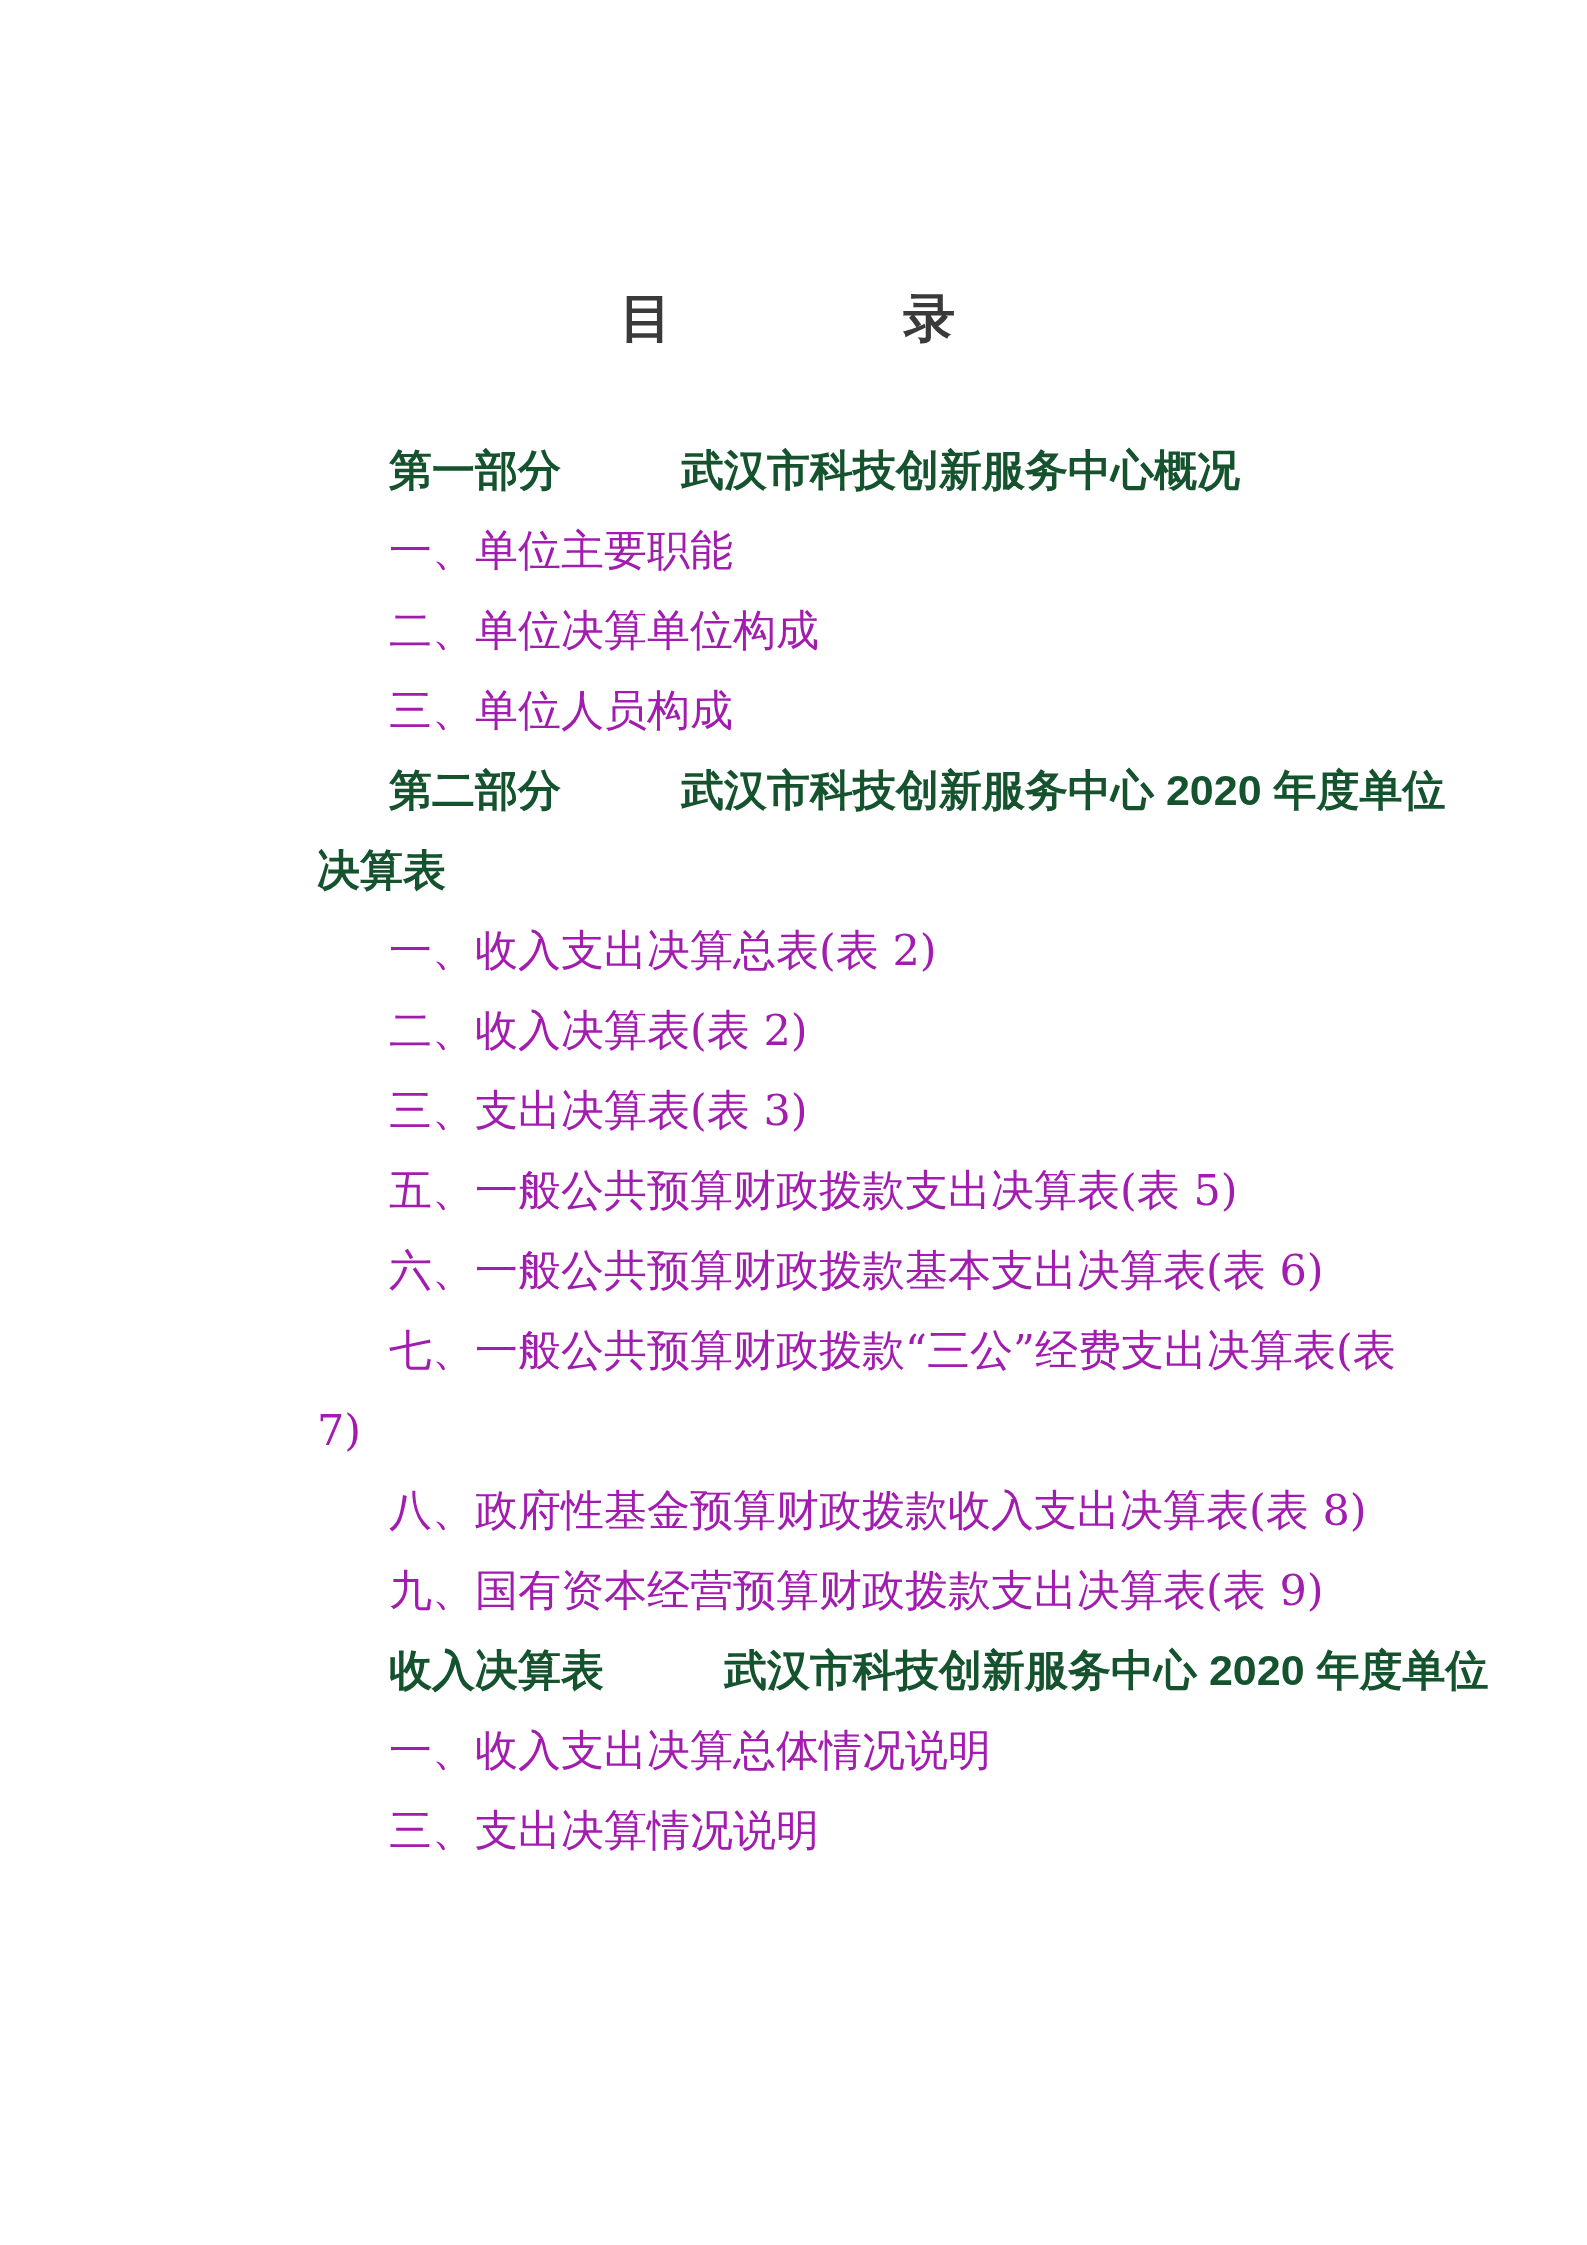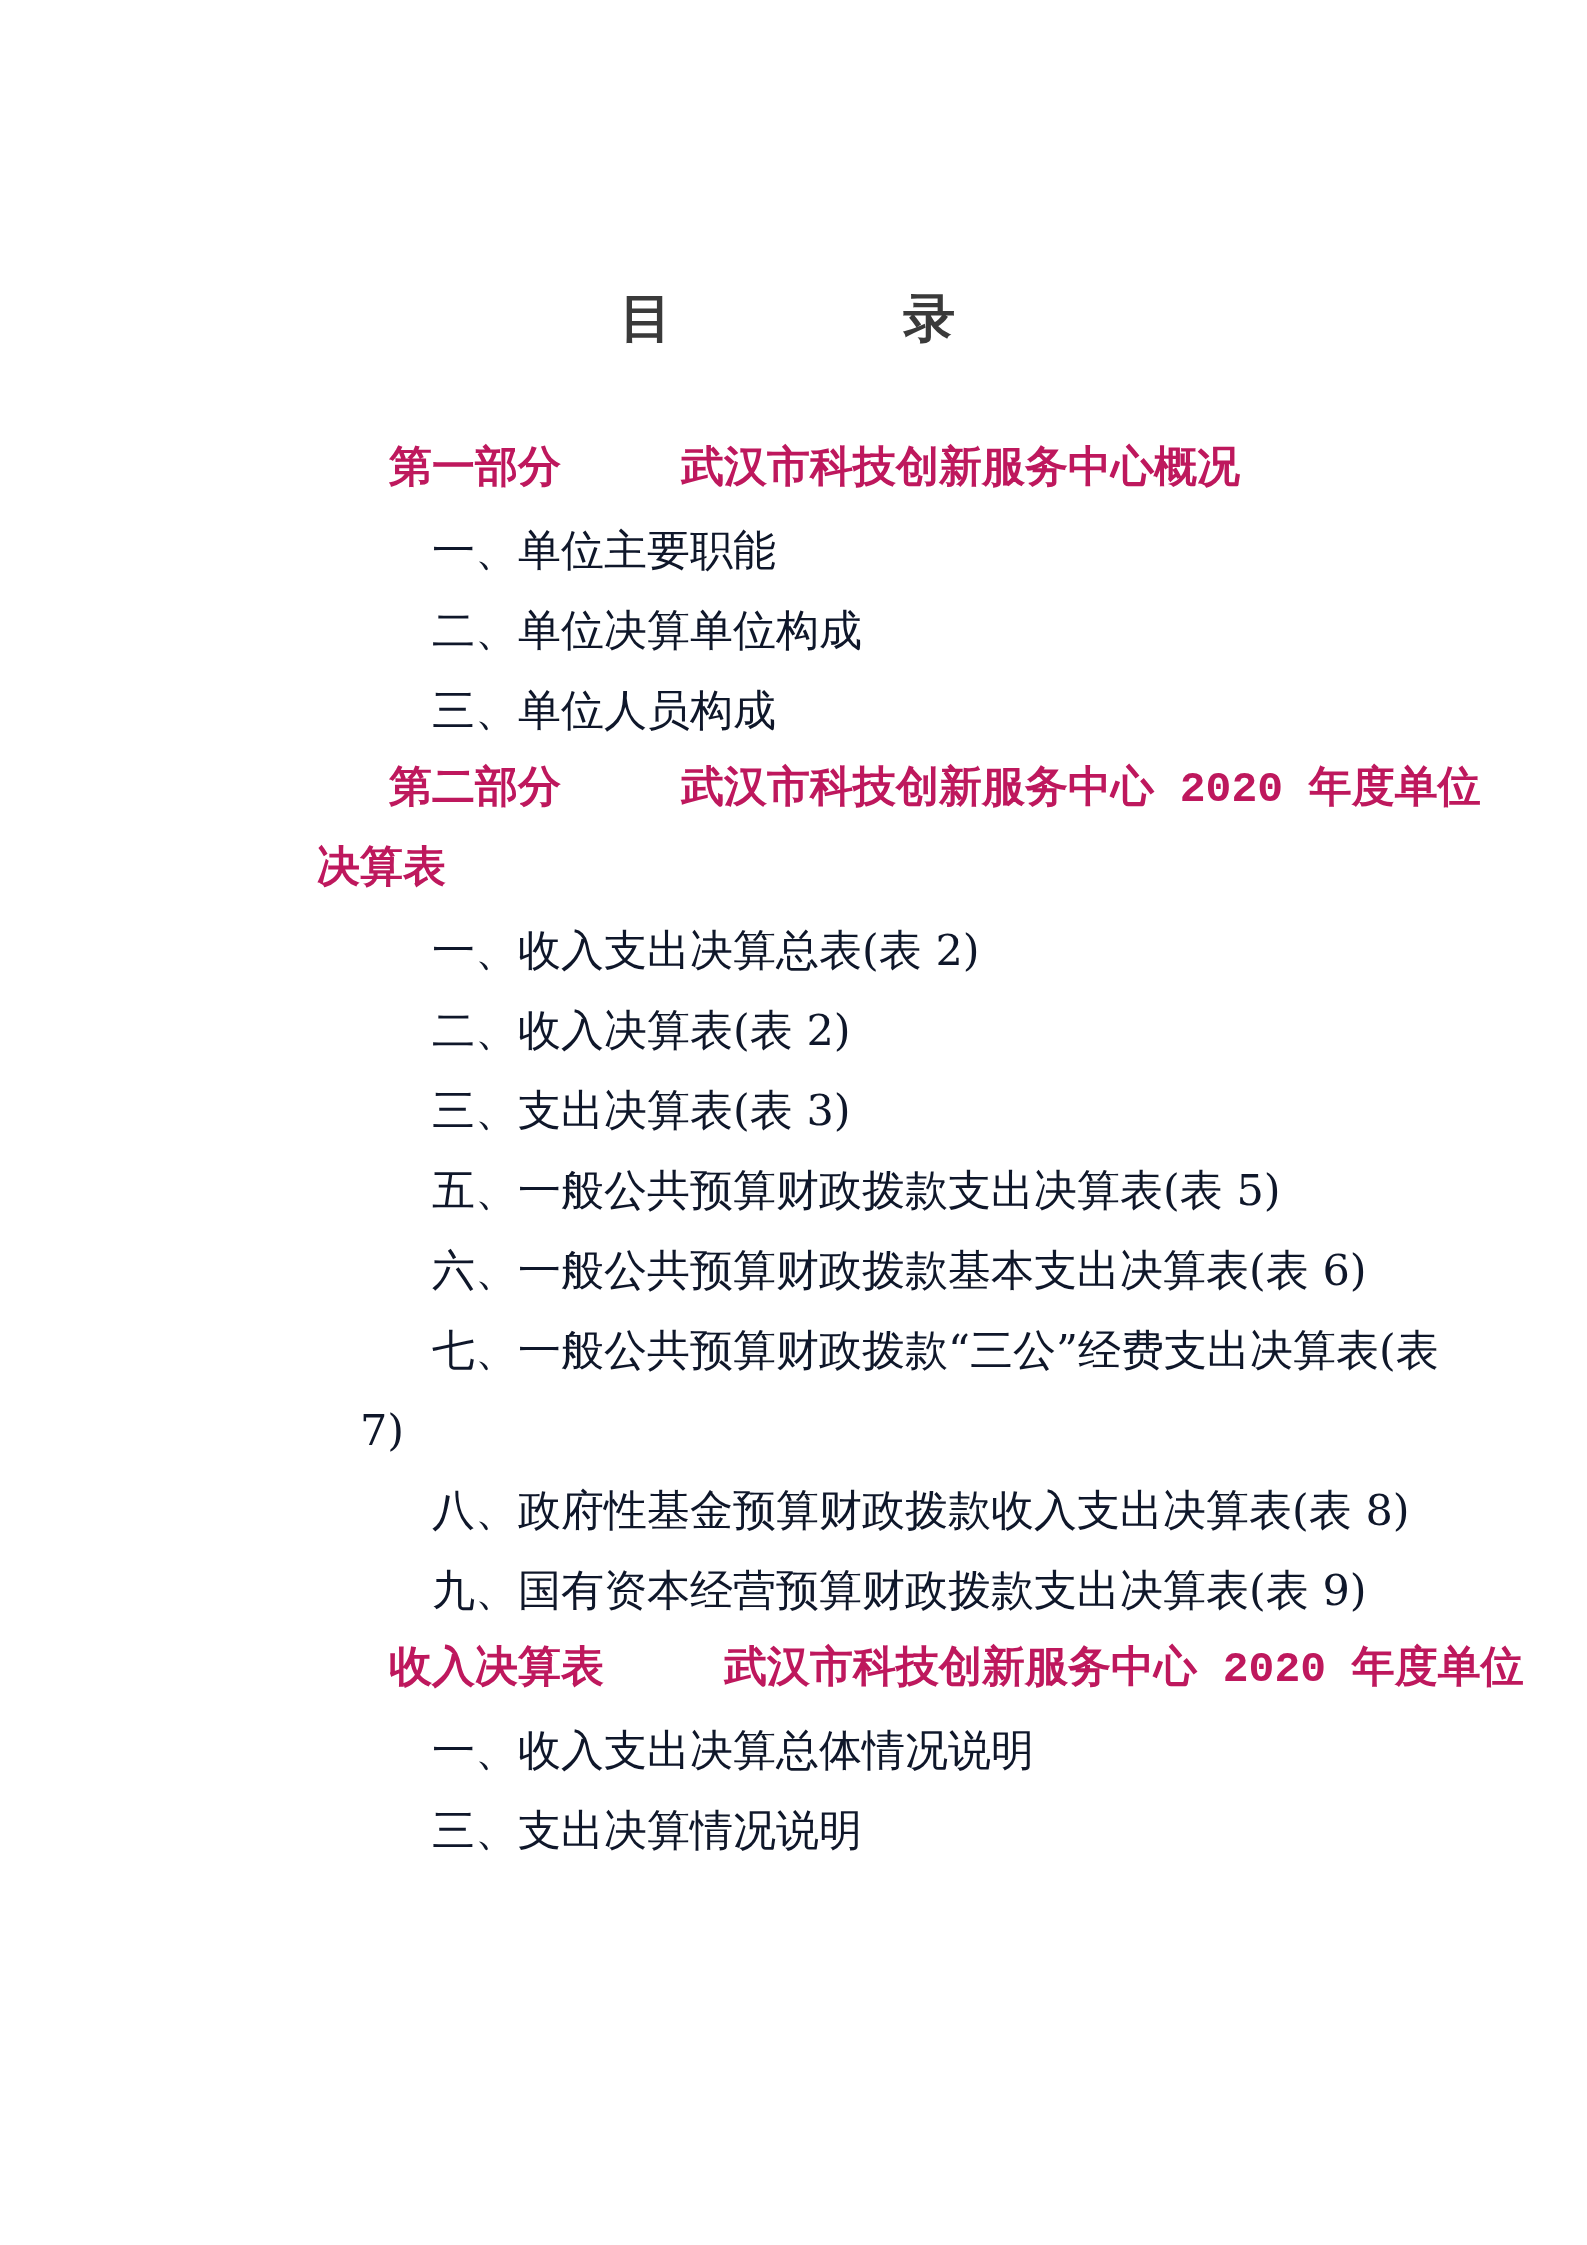--- a/index.html
+++ b/index.html
@@ -40,29 +40,28 @@
   }
   .line {
     height: 80px;
     line-height: 80px;
     font-size: 43px;
     white-space: nowrap;
     color: #1a1a1a;
   }
   .line.indent { padding-left: 88px; }
   .line.heading {
-    font-family: Liberation Mono, monospace;
+    font-family: Liberation Sans, sans-serif;
     font-weight: bold;
-    color: #be185d;
+    color: #14532d;
   }
   .line.item {
     font-family: "DejaVu Serif", "Liberation Serif", serif;
     font-weight: normal;
-    color: #0f172a;
-    margin-left: 43px;
+    color: #a21caf;
   }
   .heading-gap {
     display: inline-block;
     width: 88px;
     height: 1px;
   }
 </style>
 </head>
 <body>
 

